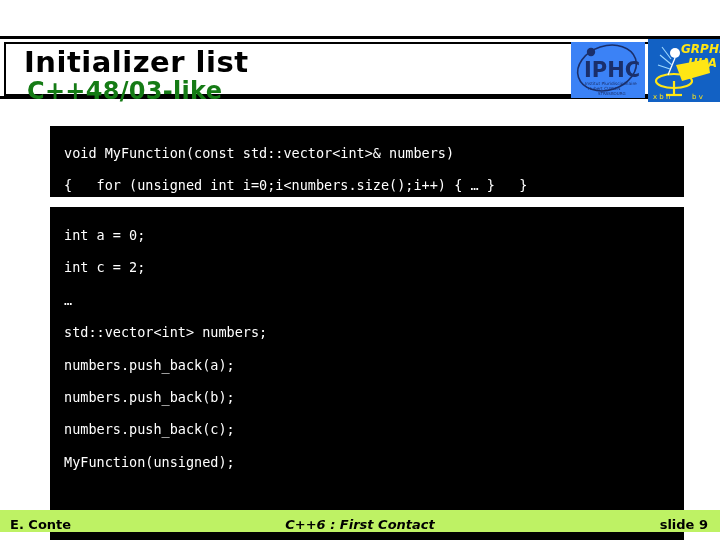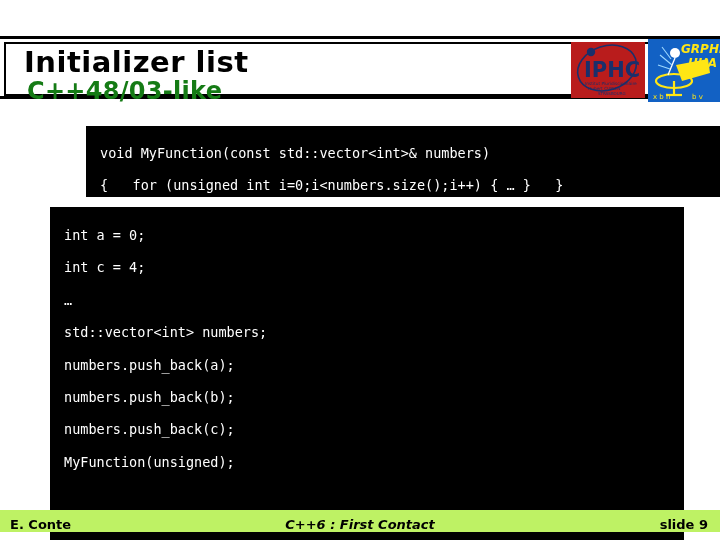--- a/index.html
+++ b/index.html
@@ -53,21 +53,21 @@
     white-space: nowrap;
   }
 
   
   .logo-iphc {
     position: absolute;
     left: 571px;
     top: 3px;
     width: 74px;
     height: 56px;
-    background: #b91c1c;
+    background: #3b82f6;
     overflow: hidden;
   }
   .logo-iphc svg { display: block; }
 
   .logo-grphe {
     position: absolute;
     left: 648px;
     top: 0px;
     width: 72px;
     height: 63px;
@@ -96,21 +96,20 @@
     width: 634px;
     background: #000000;
     color: #ffffff;
     font-family: "DejaVu Sans Mono", monospace;
     box-sizing: border-box;
   }
   #code-block-1 {
     top: 126px;
     height: 71px;
     padding: 11px 16px 0 14px;
-    margin-left: 36px;
   }
   #code-block-2 {
     top: 207px;
     height: 343px;
     padding: 12px 0 0 14px;
   }
   .code-line {
     font-size: 13.5px;
     line-height: 32px;
     white-space: pre;
@@ -205,21 +204,21 @@
 
   <div class="section-heading">C++48/03-like</div>
 
   <div class="code-block" id="code-block-1">
     <div class="code-line">void MyFunction(const std::vector&lt;int&gt;&amp; numbers)</div>
     <div class="code-line">{   for (unsigned int i=0;i&lt;numbers.size();i++) { … }   }</div>
   </div>
 
   <div class="code-block" id="code-block-2">
     <div class="code-line">int a = 0;</div>
-    <div class="code-line">int c = 4;</div>
+    <div class="code-line">int c = 2;</div>
     <div class="code-line">…</div>
     <div class="code-line">std::vector&lt;int&gt; numbers;</div>
     <div class="code-line">numbers.push_back(a);</div>
     <div class="code-line">numbers.push_back(b);</div>
     <div class="code-line">numbers.push_back(c);</div>
     <div class="code-line">MyFunction(unsigned);</div>
   </div>
 
   <div class="footer">
     <div class="footer-author">E. Conte</div>

